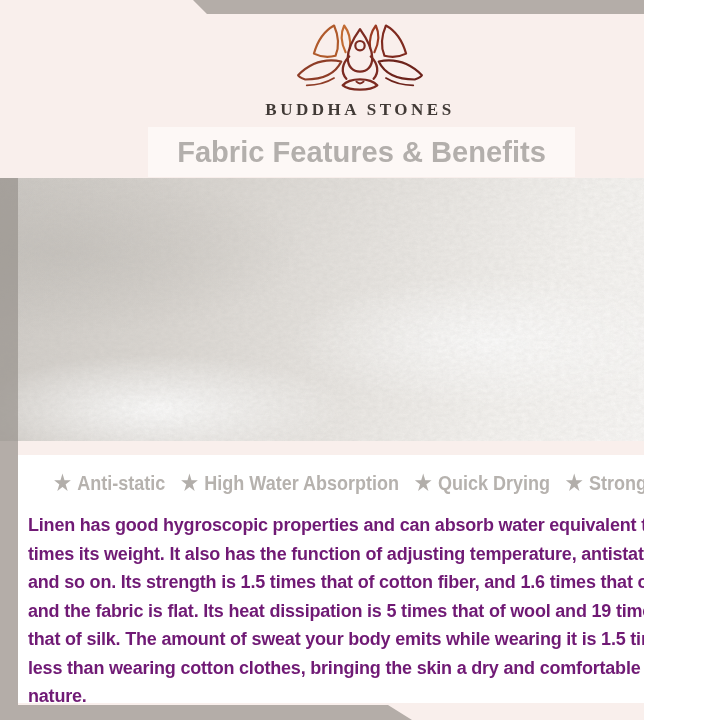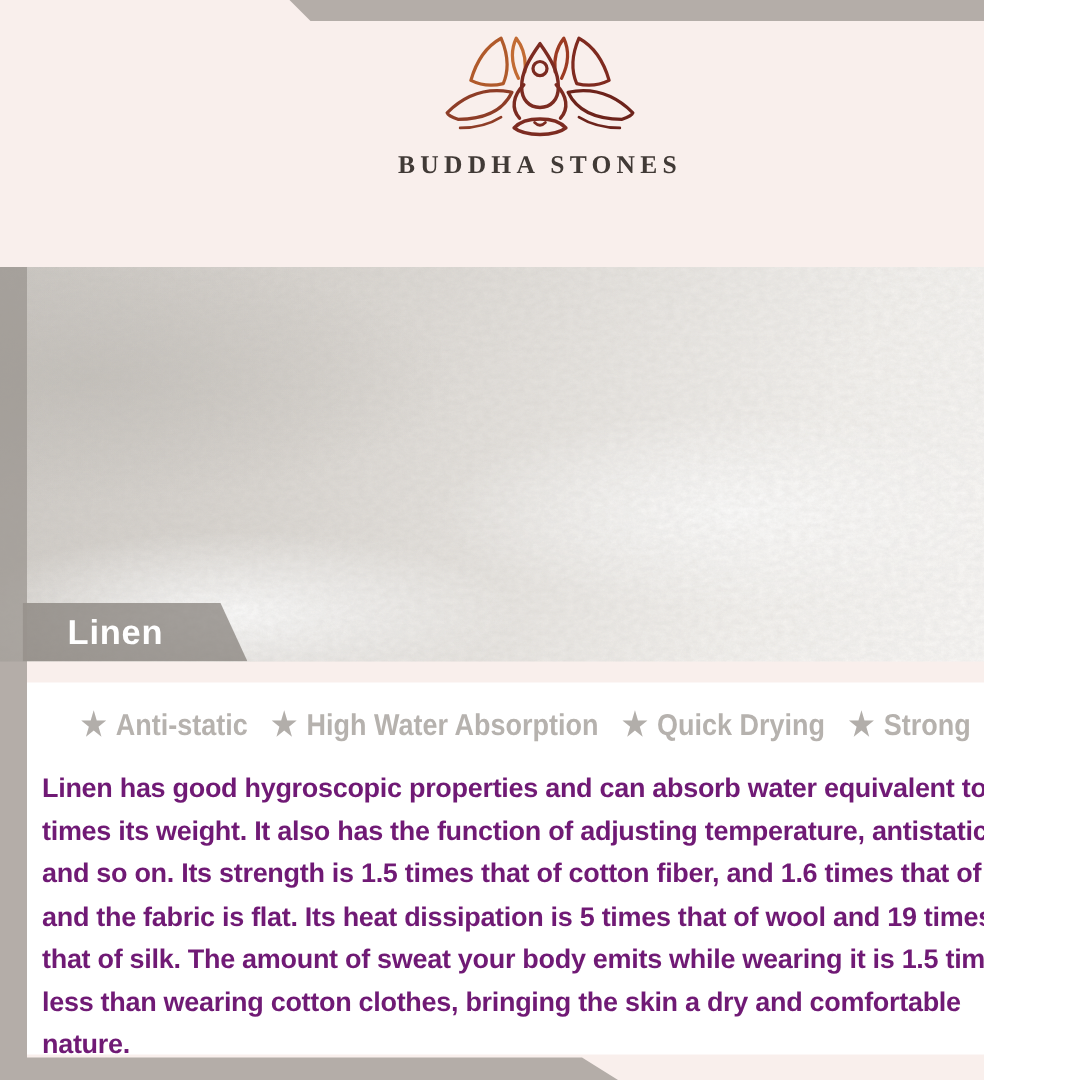--- a/index.html
+++ b/index.html
@@ -2,21 +2,20 @@
 <html><head>
 <meta charset="utf-8">
 <style>
   html,body{margin:0;padding:0;}
   .page{
     position:relative;
     width:644px;height:720px;
     background:#f9efec;
     overflow:hidden;
     font-family:"Liberation Sans", sans-serif;
-    padding-left:12px;
   }
   
   .logo-wrap{
     position:absolute;left:288px;top:20px;width:144px;height:96px;
   }
   .brand-name{
     position:absolute;left:0;top:100px;width:720px;
     text-align:center;
     font-family:"Liberation Serif", serif;
     font-size:17px;font-weight:600;
@@ -108,41 +107,41 @@
       <path d="M100,12 C90,26 83,38 83,52 C83,64 90,71 100,71 C110,71 117,64 117,52 C117,38 110,26 100,12 Z" stroke="#7c2b21" stroke-width="3.2" fill="none"></path>
       <circle cx="100" cy="35" r="6.5" stroke="#7c2b21" stroke-width="3" fill="none"></circle>
       <path d="M85,50 C75,60 73,72 81,81" stroke="#7c2b21" stroke-width="3.2" fill="none"></path>
       <path d="M115,50 C125,60 127,72 119,81" stroke="#7c2b21" stroke-width="3.2" fill="none"></path>
       <path d="M76,90 C86,79 114,79 124,90 C114,98 86,98 76,90 Z" stroke="#7c2b21" stroke-width="3.2" fill="none"></path>
       <path d="M95,85 Q100,90 105,85" stroke="#7c2b21" stroke-width="2.6" fill="none"></path>
     </svg>
   </div>
   <div class="brand-name">BUDDHA STONES</div>
 
+  <div class="title-banner">
+    <div class="title">Fabric Features &amp; Benefits</div>
+  </div>
 
   <div class="fabric-photo">
     <svg width="720" height="263">
       <filter id="weave" x="0" y="0" width="100%" height="100%">
         <feTurbulence type="fractalNoise" baseFrequency="0.18 0.28" numOctaves="3" seed="7"></feTurbulence>
         <feColorMatrix type="matrix" values="0 0 0 0 0.46  0 0 0 0 0.45  0 0 0 0 0.43  0 0 0 0.55 0"></feColorMatrix>
       </filter>
       <filter id="grain" x="0" y="0" width="100%" height="100%">
         <feTurbulence type="fractalNoise" baseFrequency="0.85" numOctaves="2" seed="3"></feTurbulence>
         <feColorMatrix type="matrix" values="0 0 0 0 0.5  0 0 0 0 0.49  0 0 0 0 0.47  0 0 0 0.4 0"></feColorMatrix>
       </filter>
       <rect width="720" height="263" filter="url(#weave)" opacity="0.35"></rect>
       <rect width="720" height="263" filter="url(#grain)" opacity="0.18"></rect>
     </svg>
   </div>
 
   <div class="content-card"></div>
 
-  <div class="linen-tag">
-    <span class="tag-text">Linen</span>
-  </div>
 
   <svg class="frame-overlay" width="720" height="720" viewBox="0 0 720 720">
     <path d="M193,0 L720,0 L720,533 L705,490 L705,14 L207,14 Z" fill="#99938d" fill-opacity="0.72"></path>
     <path d="M0,178 L18,178 L18,705 L388,705 L412,720 L0,720 Z" fill="#99938d" fill-opacity="0.72"></path>
   </svg>
 
   <div class="features-row">
     <span class="feature"><span class="star">★</span><span>Anti-static</span></span>
     <span class="feature"><span class="star">★</span><span>High Water Absorption</span></span>
     <span class="feature"><span class="star">★</span><span>Quick Drying</span></span>

